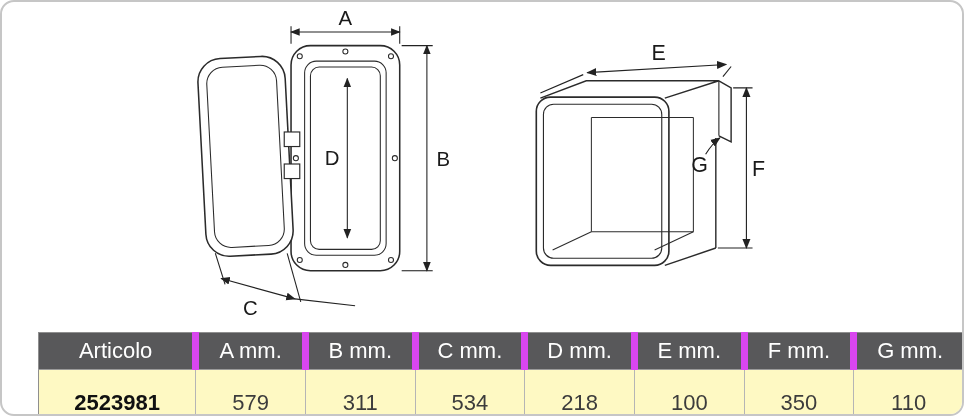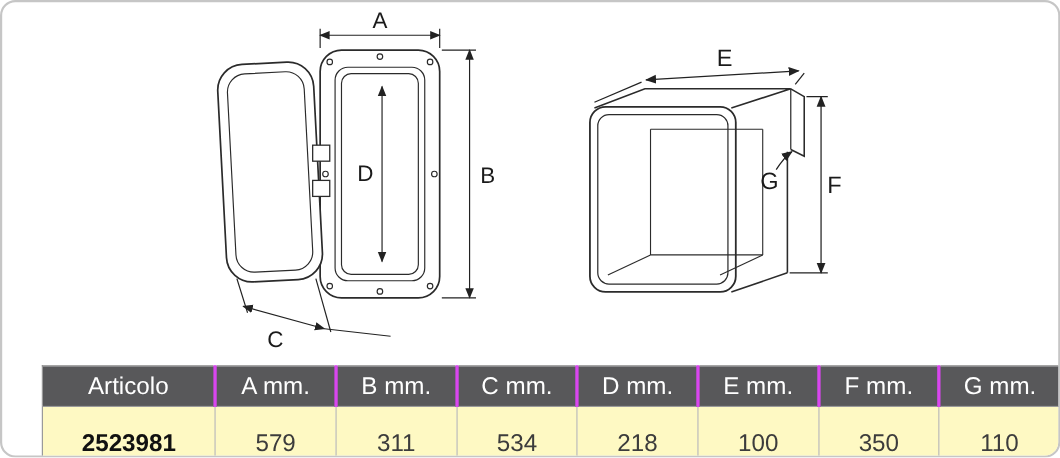--- a/index.html
+++ b/index.html
@@ -17,21 +17,21 @@
   svg text {
     font-family:"Liberation Sans", sans-serif;
     font-size:21px; fill:#1a1a1a;
   }
   .dim-table {
     width:926px; margin:0 36px; border-collapse:collapse; table-layout:fixed;
     border:1px solid #8f8f8f; border-bottom:3px solid #151515;
   }
   .dim-table th {
     background:#58585a; color:#ffffff; font-weight:normal; font-size:22px;
-    height:36px; padding:0 4px; border-left:3px solid #d946ef; text-align:center;
+    height:36px; padding:0 4px; border-left:7px solid #d946ef; text-align:center;
   }
   .dim-table th:first-child { border-left:none; }
   .dim-table td {
     background:#fef9c3; color:#3c3c3c; font-size:22px; height:33px;
     padding:16px 4px; border-left:1px solid #b5b5b5; border-top:1px solid #9a9a9a;
     text-align:center;
   }
   .dim-table td:first-child { border-left:none; font-weight:bold; color:#111; }
 </style>
 </head>

